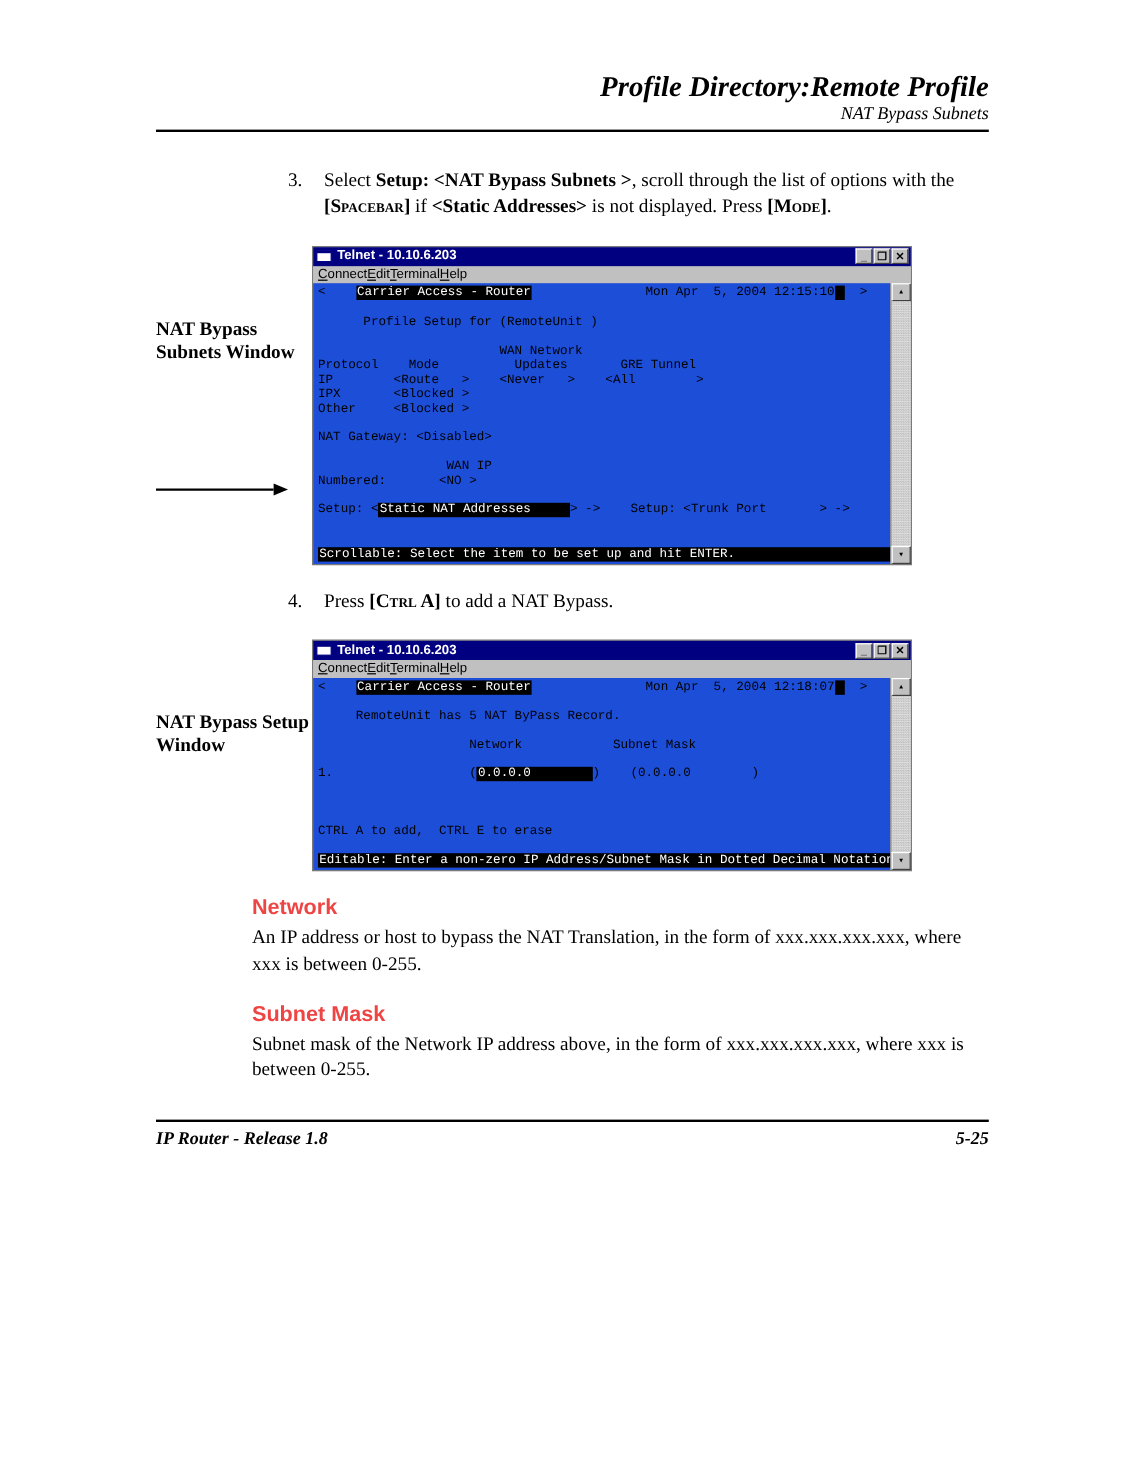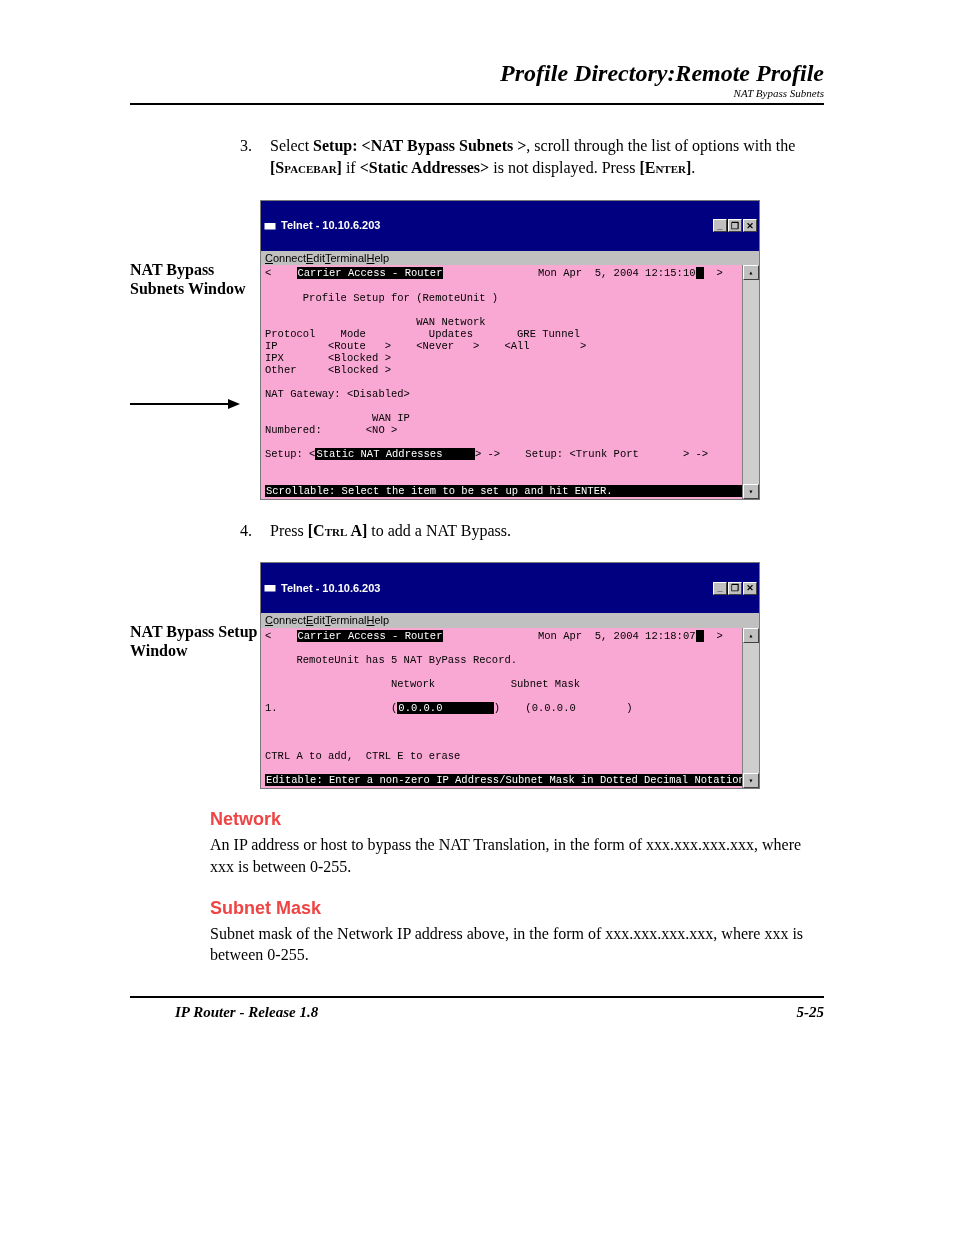--- a/index.html
+++ b/index.html
@@ -18,40 +18,39 @@
   .header-block {
     text-align: right;
     margin-bottom: 4px;
   }
   .header-title {
     font-size: 24px;
     font-weight: bold;
     font-style: italic;
   }
   .header-sub {
-    font-size: 11px;
+    font-size: 15px;
     font-style: italic;
   }
   .divider {
     border: none;
     border-top: 2px solid #000;
     margin: 4px 0 30px 0;
   }
   .footer-divider {
     border: none;
     border-top: 2px solid #000;
     margin: 30px 0 6px 0;
   }
   .footer-row {
     display: flex;
     justify-content: space-between;
     font-style: italic;
     font-size: 15px;
     font-weight: bold;
-    margin-left: 45px;
   }
   .instruction-row {
     display: flex;
     margin-left: 110px;
     margin-bottom: 20px;
     font-size: 16px;
     line-height: 1.4;
   }
   .instruction-num {
     width: 30px;
@@ -109,21 +108,21 @@
     font-size: 10.5px;
     line-height: 1.15;
     background: #c0c0c0;
   }
   .titlebar {
     background: #000080;
     color: #fff;
     display: flex;
     align-items: center;
     justify-content: space-between;
-    padding: 18px 2px;
+    padding: 1px 2px;
     font-family: "MS Sans Serif", Tahoma, sans-serif;
     font-size: 11px;
     font-weight: bold;
   }
   .titlebar-left {
     display: flex;
     align-items: center;
     gap: 4px;
   }
   .titlebar-buttons {
@@ -152,21 +151,21 @@
     font-family: "MS Sans Serif", Tahoma, sans-serif;
     font-size: 11px;
     color: #000;
     display: flex;
   }
   .menubar span u { text-decoration: underline; }
   .terminal-body-wrap {
     display: flex;
   }
   .terminal-body {
-    background: #f9a8d4;
+    background: #1d4ed8;
     color: #000;
     padding: 2px 4px;
     white-space: pre;
     flex: 1;
     overflow: hidden;
   }
   .scrollbar {
     width: 16px;
     background: #c0c0c0;
     display: flex;
@@ -210,21 +209,21 @@
 
   <div class="header-block">
     <div class="header-title">Profile Directory:Remote Profile</div>
     <div class="header-sub">NAT Bypass Subnets</div>
   </div>
   <hr class="divider">
 
   <div class="instruction-row">
     <div class="instruction-num">3.</div>
     <div class="instruction-text">
-      <span>Select </span><b>Setup: &lt;NAT Bypass Subnets &gt;</b><span>, scroll through the list of options with the </span><b><span>[</span><span class="smallcaps">Spacebar</span><span>]</span></b><span> if </span><b>&lt;Static Addresses&gt;</b><span> is not displayed. Press </span><b><span>[</span><span class="smallcaps">Enter</span><span>]</span></b><span>.</span>
+      <span>Select </span><b>Setup: &lt;NAT Bypass Subnets &gt;</b><span>, scroll through the list of options with the </span><b><span>[</span><span class="smallcaps">Spacebar</span><span>]</span></b><span> if </span><b>&lt;Static Addresses&gt;</b><span> is not displayed. Press </span><b><span>[</span><span class="smallcaps">Mode</span><span>]</span></b><span>.</span>
     </div>
   </div>
 
   <div class="figure-row">
     <div class="fig-label">
       <span>NAT Bypass Subnets Window</span>
       <div class="arrow-indicator">
         <svg viewBox="0 0 110 12">
             <line x1="0" y1="6" x2="98" y2="6" stroke="#000" stroke-width="2"></line>
             <polygon points="98,1 110,6 98,11" fill="#000"></polygon>

